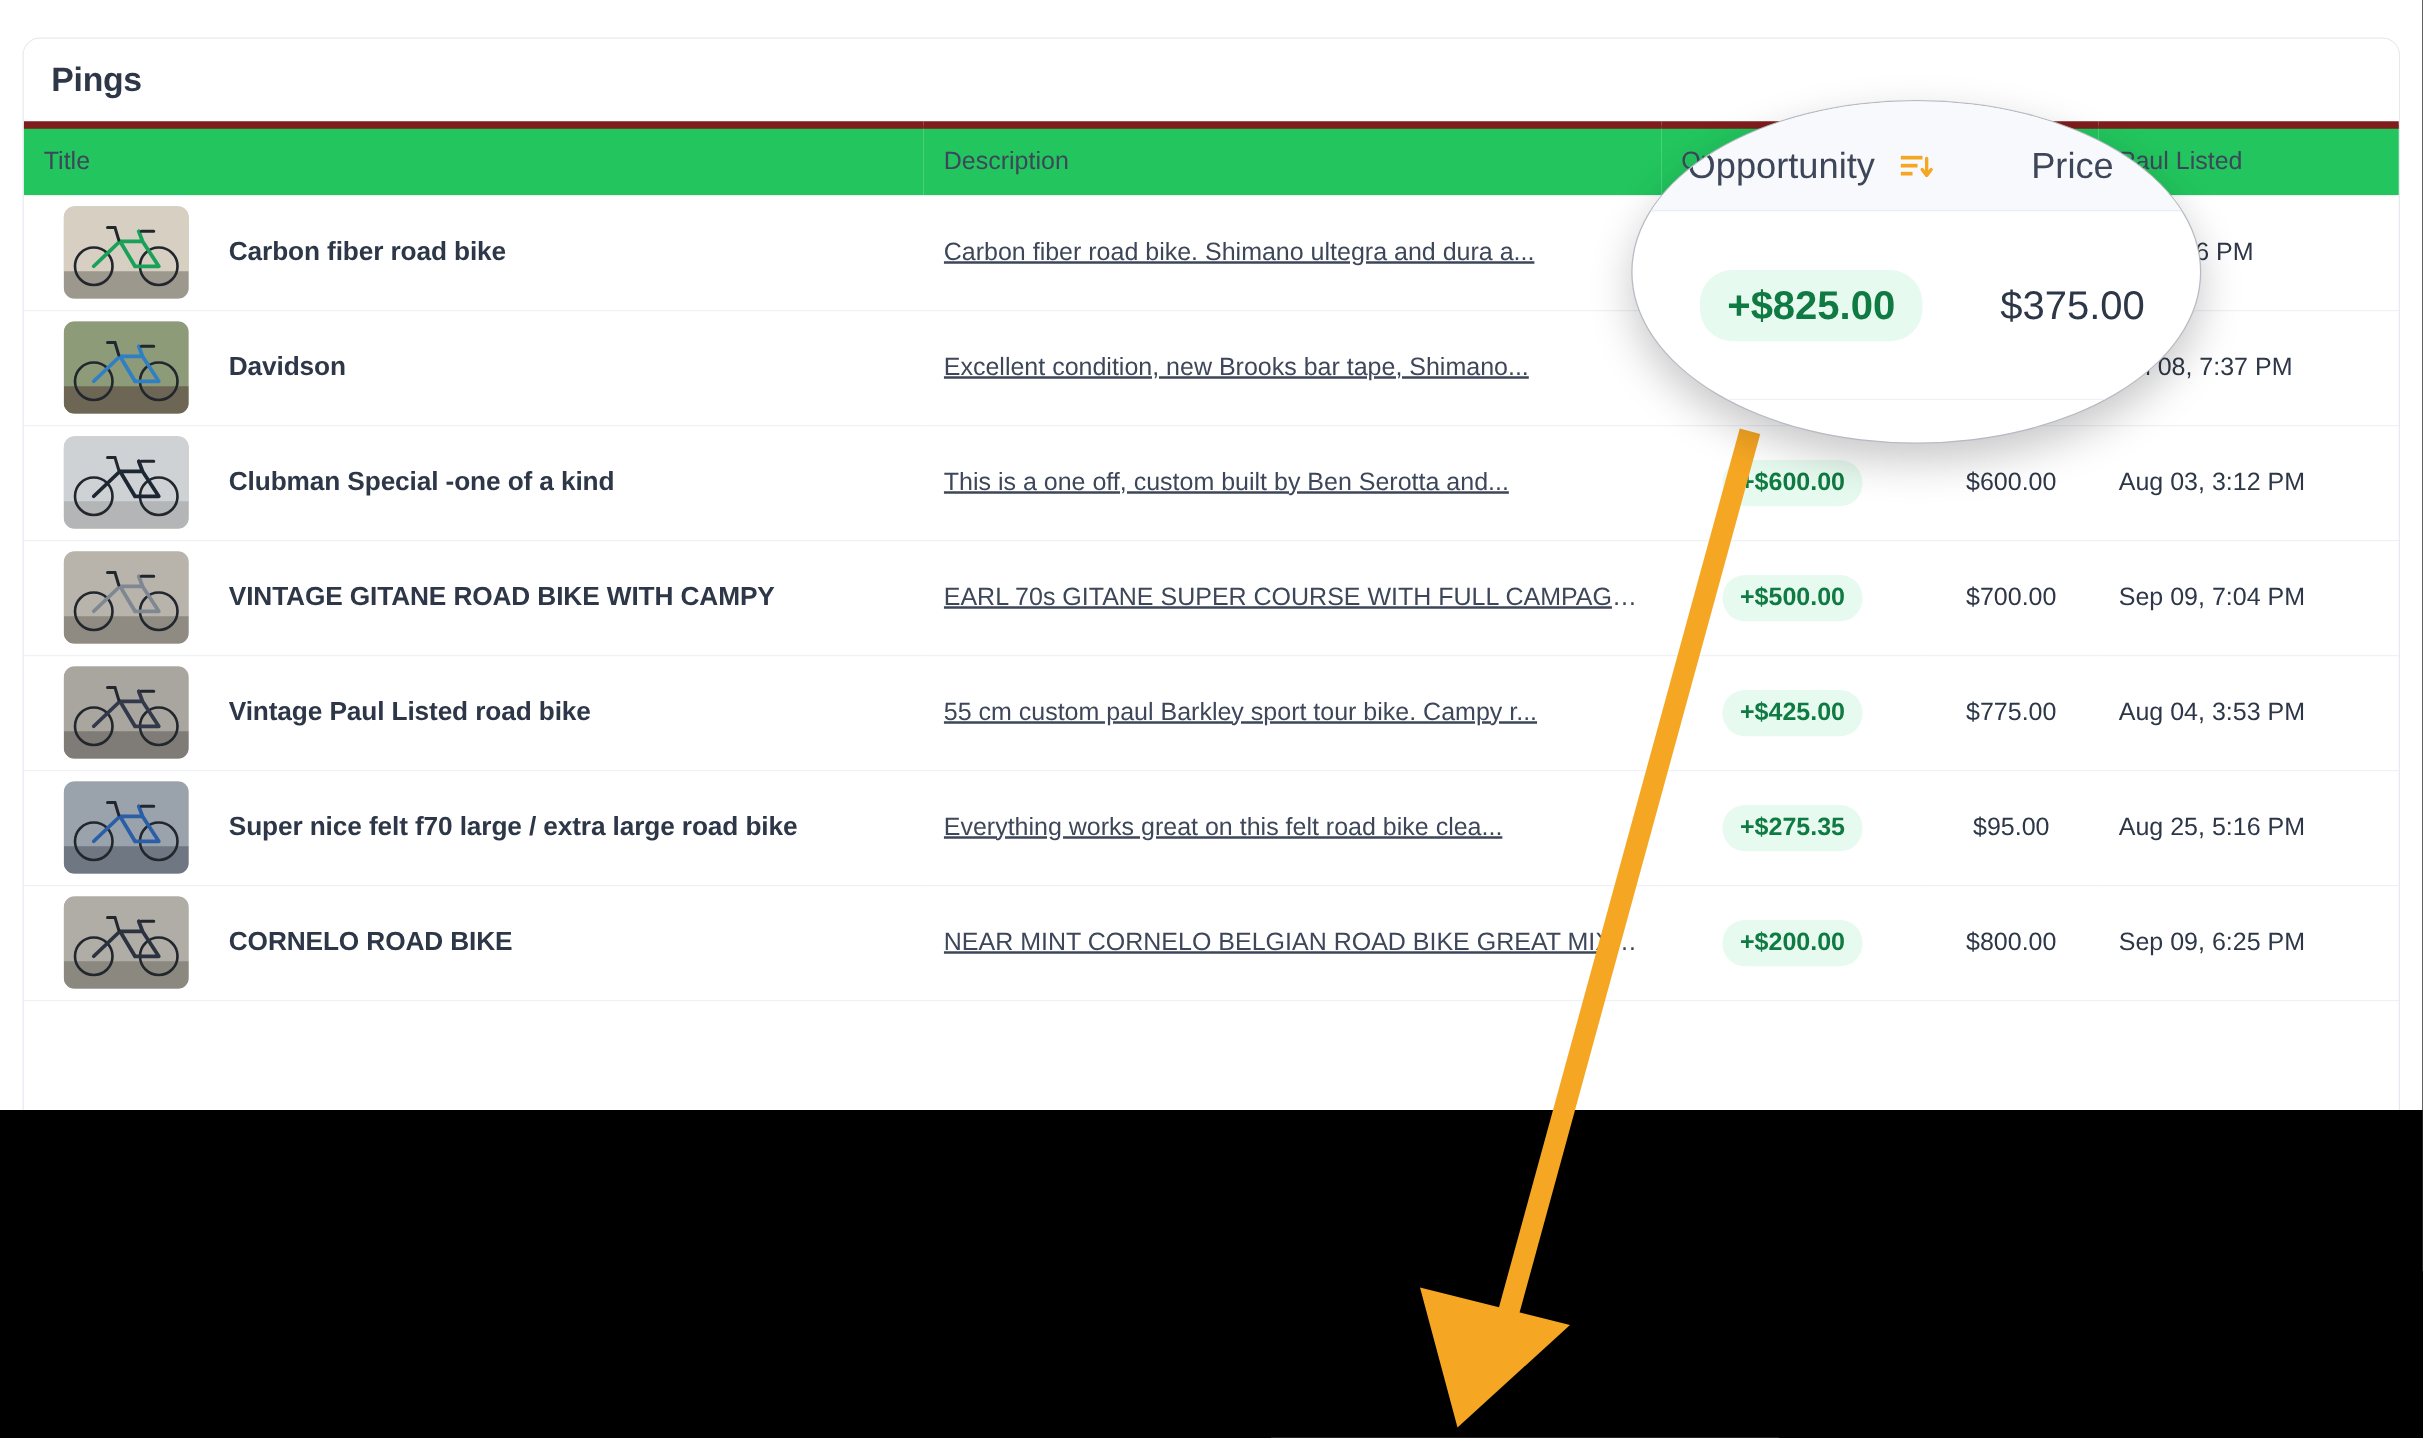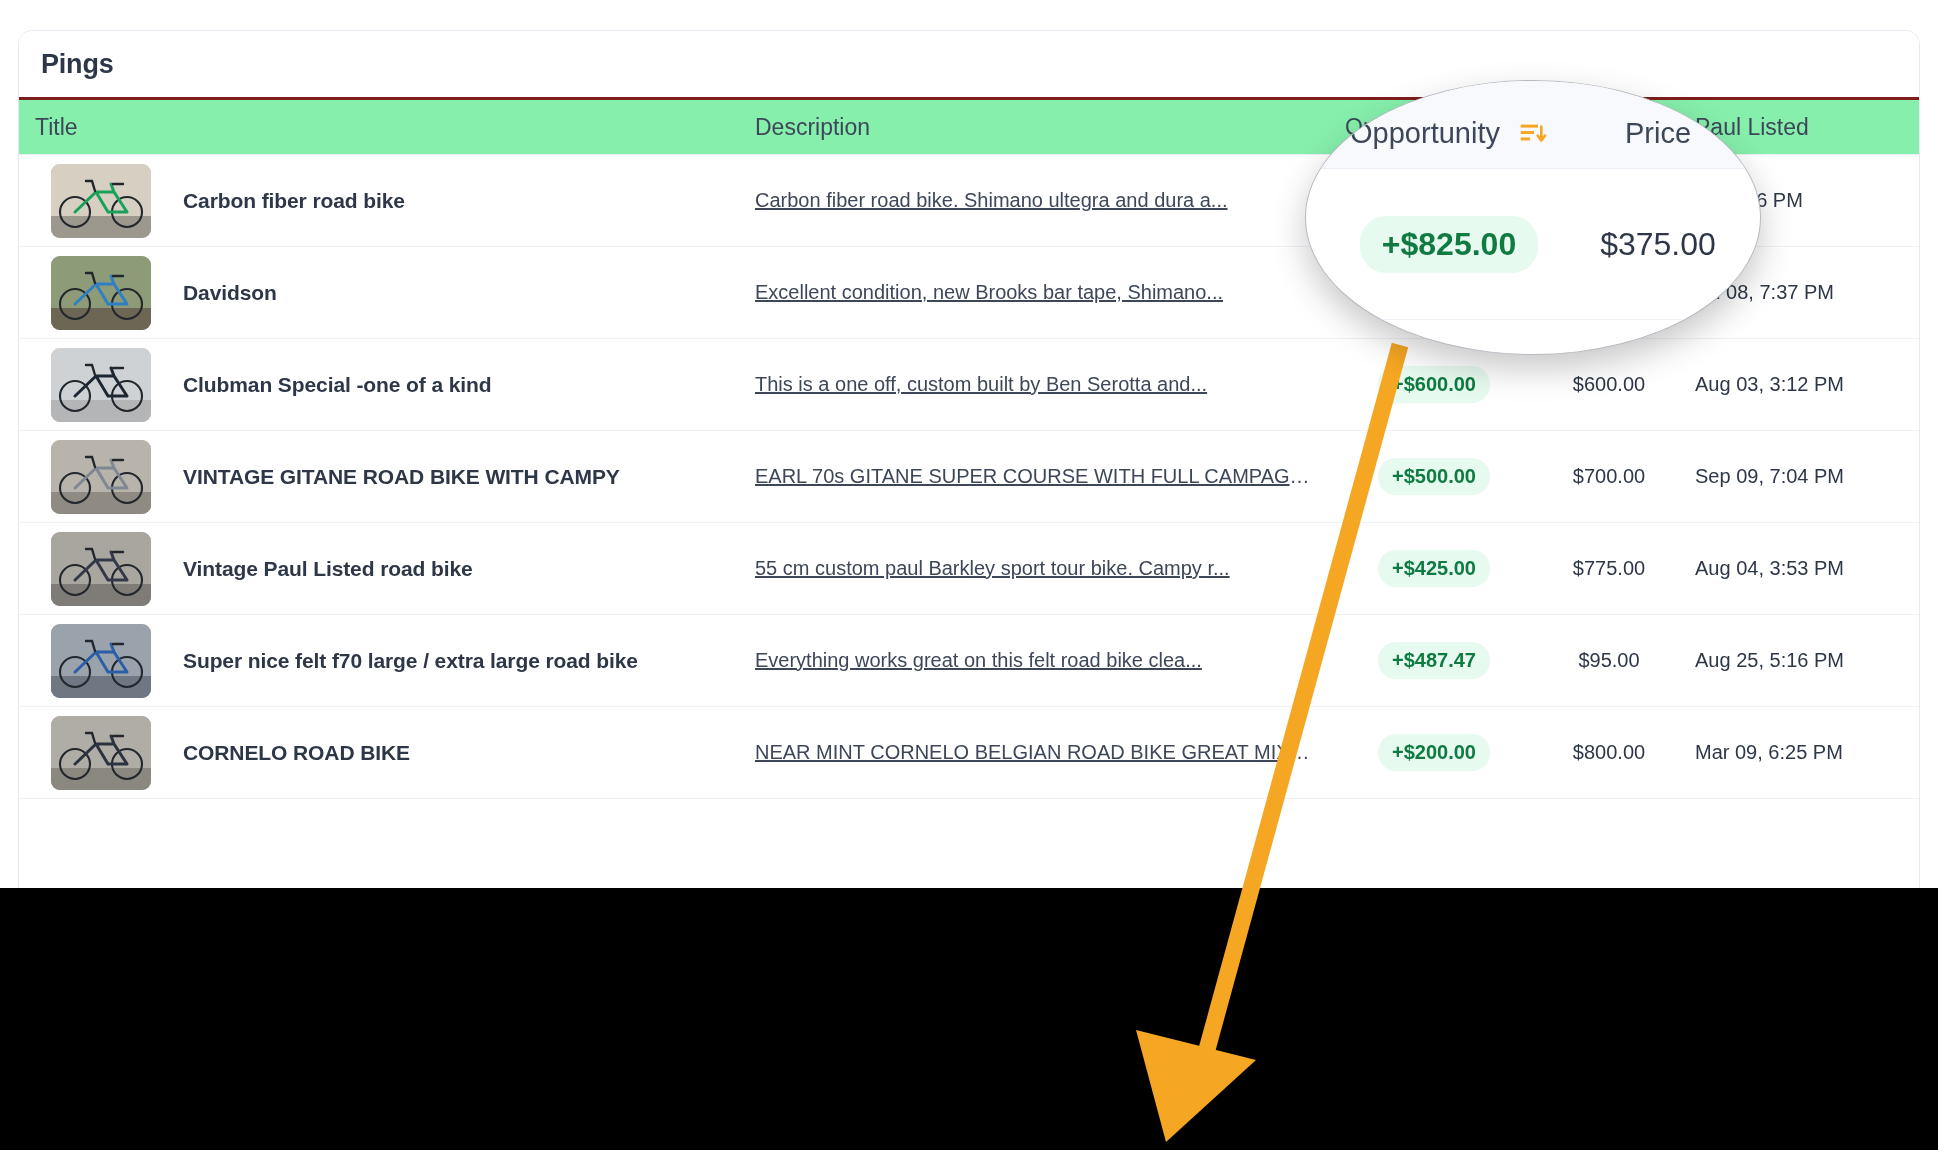--- a/index.html
+++ b/index.html
@@ -27,25 +27,25 @@
     height: 66px; display: flex; align-items: center;
     padding: 0 22px; background: #ffffff;
   }
   .card-title {
     font-size: 27px; font-weight: 700; color: #2d3748; letter-spacing: -0.2px;
   }
 
   
   .tbl { width: 100%; border-collapse: collapse; table-layout: fixed; }
   .tbl thead th {
-    background: #86efac;
-    border-top: 3px solid #7f1d1d;
+    background: #22c55e;
+    border-top: 6px solid #7f1d1d;
     border-bottom: 1px solid #eceff4;
     height: 56px;
-    font-size: 23px; font-weight: 400; color: #3d4759;
+    font-size: 20px; font-weight: 400; color: #3d4759;
     text-align: left; padding: 0 16px; vertical-align: middle;
   }
   .col-title { width: 720px; }
   .col-desc  { width: 590px; }
   .col-opp   { width: 210px; }
   .col-price { width: 140px; }
   .col-date  { width: 242px; }
   th.col-title { padding-left: 32px; }
   th.col-opp, th.col-price { text-align: center; }
   th.col-date { padding-left: 20px; }
@@ -323,21 +323,21 @@
     </g>
   </svg>
                 </div>
         <div class="row-title">Super nice felt f70 large / extra large road bike</div>
       </div>
     </td>
     <td class="col-desc">
       <div class="row-desc">Everything works great on this felt road bike clea...</div>
     </td>
     <td class="col-opp opp-cell">
-      <span class="badge">+$487.47</span>
+      <span class="badge">+$275.35</span>
     </td>
     <td class="col-price price-cell">$95.00</td>
     <td class="col-date date-cell">Aug 25, 5:16 PM</td>
   </tr>
           <tr>
     <td class="col-title">
       <div class="title-cell">
         <div class="thumb">
                   <svg viewBox="0 0 100 74" preserveAspectRatio="none">
     <rect x="0" y="0" width="100" height="74" fill="#b0aca6"></rect>
@@ -357,21 +357,21 @@
         <div class="row-title">CORNELO ROAD BIKE</div>
       </div>
     </td>
     <td class="col-desc">
       <div class="row-desc">NEAR MINT CORNELO BELGIAN ROAD BIKE GREAT MIX OF</div>
     </td>
     <td class="col-opp opp-cell">
       <span class="badge">+$200.00</span>
     </td>
     <td class="col-price price-cell">$800.00</td>
-    <td class="col-date date-cell">Mar 09, 6:25 PM</td>
+    <td class="col-date date-cell">Sep 09, 6:25 PM</td>
   </tr>
         </tbody>
     </table>
   </div>
 
   <div class="magnifier">
     <div class="mag-head">
       <div class="mag-head-inner">
         <div class="mag-opp-label">
           <span>Opportunity</span>

